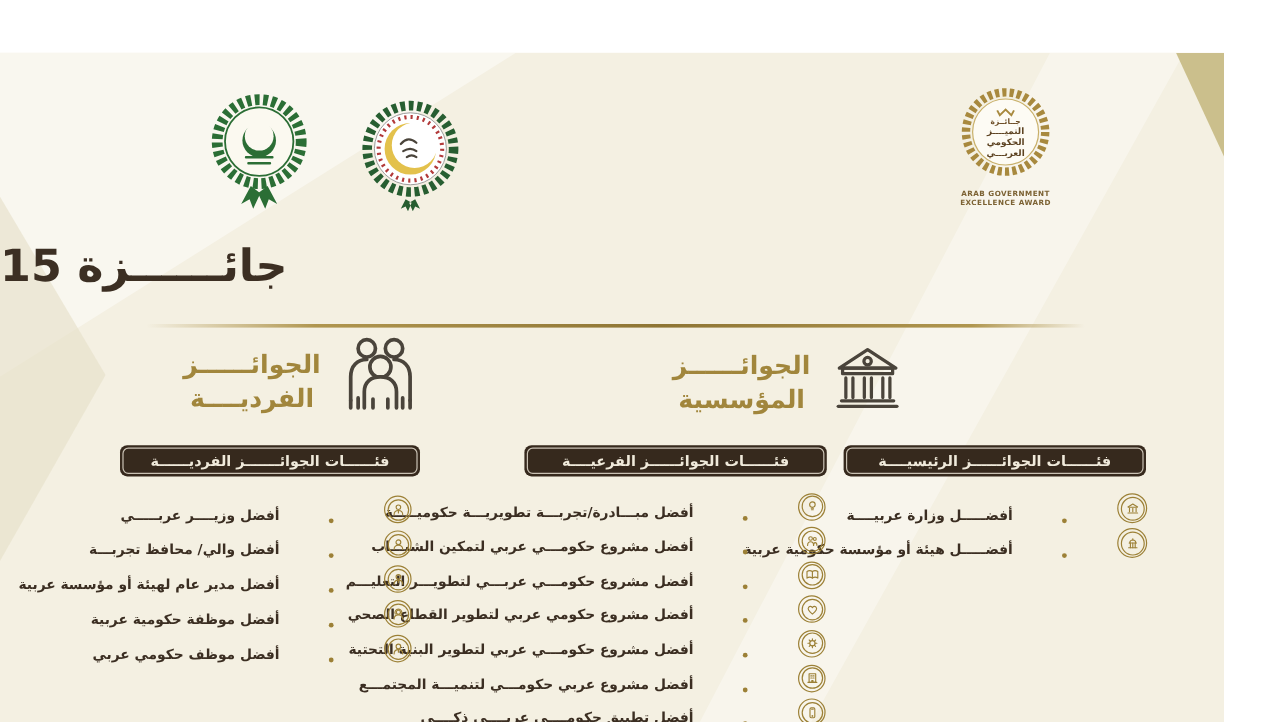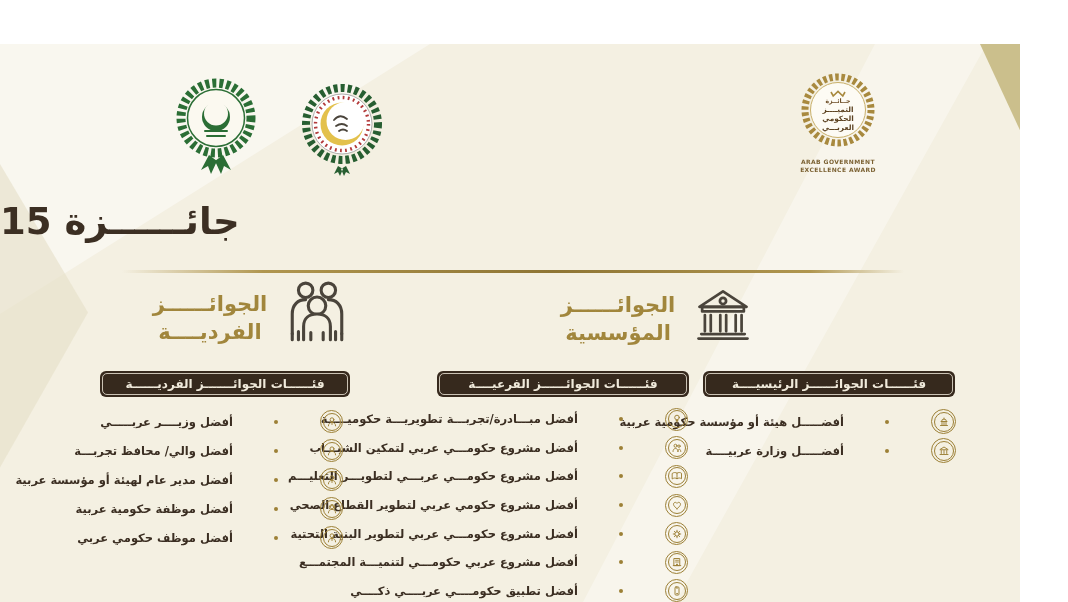--- a/index.html
+++ b/index.html
@@ -48,21 +48,21 @@
   .bar span{color:#F0EADB;font-size:12px;font-weight:bold;direction:rtl;white-space:nowrap;}
   .bar-main{left:703px;width:252px;}
   .bar-sub{left:437px;width:252px;}
   .bar-ind{left:100px;width:250px;}
 
   
   .list{position:absolute;direction:rtl;}
   .list-main{left:712px;top:363px;width:244px;}
   .list-sub{left:420px;top:361px;width:268px;}
   .list-ind{left:105px;top:363px;width:238px;}
-  .item{display:flex;align-items:center;height:29px;direction:rtl;gap:36px;}
+  .item{display:flex;align-items:flex-end;height:29px;direction:rtl;gap:36px;}
   .list-sub .item{height:28.6px;}
   .li-icon{width:23px;height:23px;border:1.3px solid #9C8036;border-radius:50%;
     display:flex;align-items:center;justify-content:center;flex:0 0 auto;box-sizing:border-box;padding:1.5px;}
   .li-icon .ring{width:100%;height:100%;border:1px solid #9C8036;border-radius:50%;
     display:flex;align-items:center;justify-content:center;box-sizing:border-box;}
   .li-icon svg{width:12px;height:12px;stroke:#9C8036;fill:none;stroke-width:1.9;stroke-linecap:round;stroke-linejoin:round;}
   .list-main .li-icon{width:25px;height:25px;}
   .dot{width:4px;height:4px;border-radius:50%;background:#9C8036;margin:0 6px 0 5px;flex:0 0 auto;}
   .label{font-size:11.5px;font-weight:bold;color:#3B2E22;white-space:nowrap;}
 
@@ -227,38 +227,38 @@
   </div>
   <div class="bar bar-ind">
     <span>فئــــــات الجوائـــــــز الفرديــــــة</span>
   </div>
 
   <div class="list list-main">
     <div class="item">
       <span class="li-icon">
           <span class="ring">
             <svg>
+              <use href="#sym-ministry"></use>
+            </svg>
+          </span>
+        </span>
+      <span class="dot"></span>
+      <span class="label">أفضـــــل وزارة عربيــــة</span>
+    </div>
+    <div class="item">
+      <span class="li-icon">
+          <span class="ring">
+            <svg>
               <use href="#sym-institution"></use>
             </svg>
           </span>
         </span>
       <span class="dot"></span>
       <span class="label">أفضـــــل هيئة أو مؤسسة حكومية عربية</span>
     </div>
-    <div class="item">
-      <span class="li-icon">
-          <span class="ring">
-            <svg>
-              <use href="#sym-ministry"></use>
-            </svg>
-          </span>
-        </span>
-      <span class="dot"></span>
-      <span class="label">أفضـــــل وزارة عربيــــة</span>
-    </div>
   </div>
 
   <div class="list list-sub">
     <div class="item">
       <span class="li-icon">
           <span class="ring">
             <svg>
               <use href="#sym-bulb"></use>
             </svg>
           </span>

